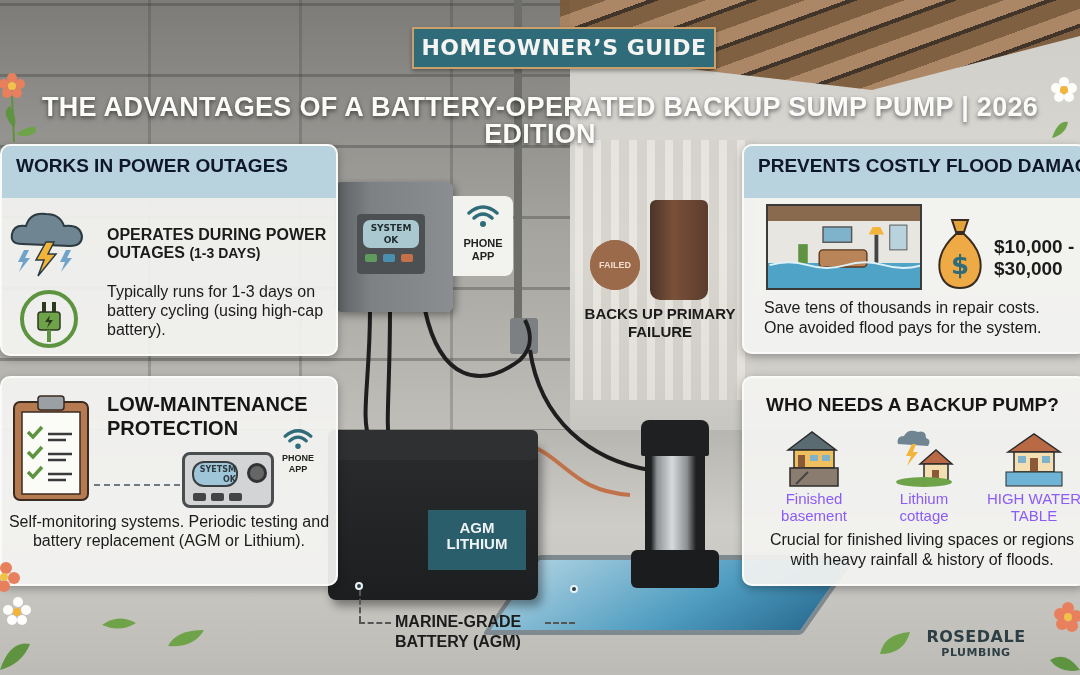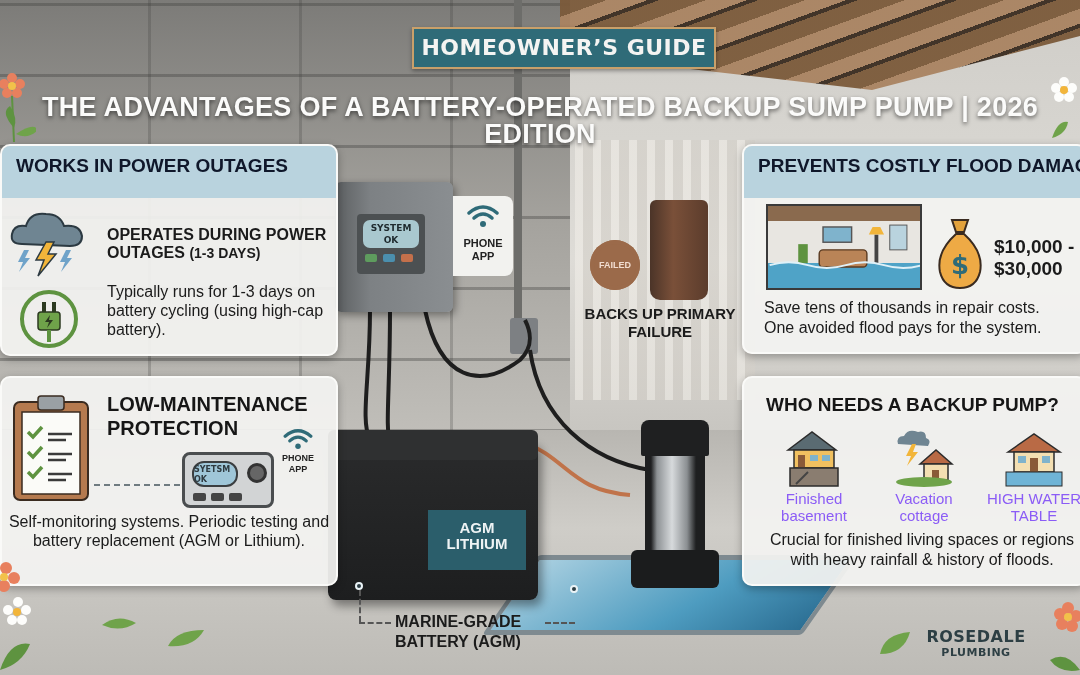--- a/index.html
+++ b/index.html
@@ -168,21 +168,21 @@
     font: bold 20px/24px "Liberation Sans", sans-serif; color: #161616;
   }
   .icon-clipboard { position: absolute; left: 8px; top: 14px; width: 82px; height: 112px; }
   .c2-device {
     position: absolute; left: 180px; top: 74px; width: 92px; height: 56px;
     background: #d2d4d5; border: 3px solid #4a4d4f; border-radius: 8px;
   }
   .c2-device .lcd {
     position: absolute; left: 7px; top: 6px; width: 46px; height: 26px;
     background: #9fc6d8; border: 2px solid #3b3e40; border-radius: 12px;
-    font: bold 8px/10px "DejaVu Sans", sans-serif; text-align: left; color: #2e3a40; padding-top: 2px;
+    font: bold 8px/10px "DejaVu Sans", sans-serif; text-align: right; color: #2e3a40; padding-top: 2px;
   }
   .c2-device .knob { position: absolute; left: 62px; top: 8px; width: 20px; height: 20px; border-radius: 50%; background: #666; border: 3px solid #333; }
   .c2-device .keys { position: absolute; left: 8px; top: 38px; display: flex; gap: 5px; }
   .c2-device .keys span { width: 13px; height: 8px; background: #444; border-radius: 2px; display: block; }
   .c2-dash { position: absolute; left: 92px; top: 106px; width: 86px; border-top: 2px dashed #6f7b80; }
   .c2-phone {
     position: absolute; left: 276px; top: 50px; width: 40px; text-align: center;
     font: bold 9px/11px "Liberation Sans", sans-serif; color: #222;
   }
   .c2-body {
@@ -392,21 +392,21 @@
 
   <div class="who-item" style="left:130px;">
     <svg viewBox="0 0 60 60">
       <path d="M4 16 Q2 8 10 8 Q14 0 24 4 Q32 2 32 10 Q38 12 34 18 Z" fill="#6f8592"></path>
       <polygon points="18,16 12,28 17,28 13,38 24,24 19,24 22,16" fill="#f2b53a"></polygon>
       <polygon points="26,36 42,22 58,36" fill="#b96a45" stroke="#2b2b2b" stroke-width="1.5"></polygon>
       <rect x="30" y="36" width="24" height="16" fill="#f3dfb2" stroke="#2b2b2b" stroke-width="1.5"></rect>
       <rect x="38" y="42" width="7" height="10" fill="#8a5a38"></rect>
       <ellipse cx="30" cy="54" rx="28" ry="5" fill="#6fa34a"></ellipse>
     </svg>
-    <div class="lbl">Vacation cottage</div>
+    <div class="lbl">Lithium cottage</div>
   </div>
 
   <div class="who-item" style="left:240px;">
     <svg viewBox="0 0 60 60">
       <polygon points="4,24 30,6 56,24" fill="#b96a45" stroke="#2b2b2b" stroke-width="1.5"></polygon>
       <rect x="10" y="24" width="40" height="20" fill="#f3dfb2" stroke="#2b2b2b" stroke-width="1.5"></rect>
       <rect x="26" y="30" width="8" height="14" fill="#8a5a38"></rect>
       <rect x="14" y="28" width="8" height="7" fill="#7fb3cc"></rect>
       <rect x="38" y="28" width="8" height="7" fill="#7fb3cc"></rect>
       <rect x="2" y="44" width="56" height="14" fill="#6fb4d6" stroke="#2b2b2b" stroke-width="1"></rect>

